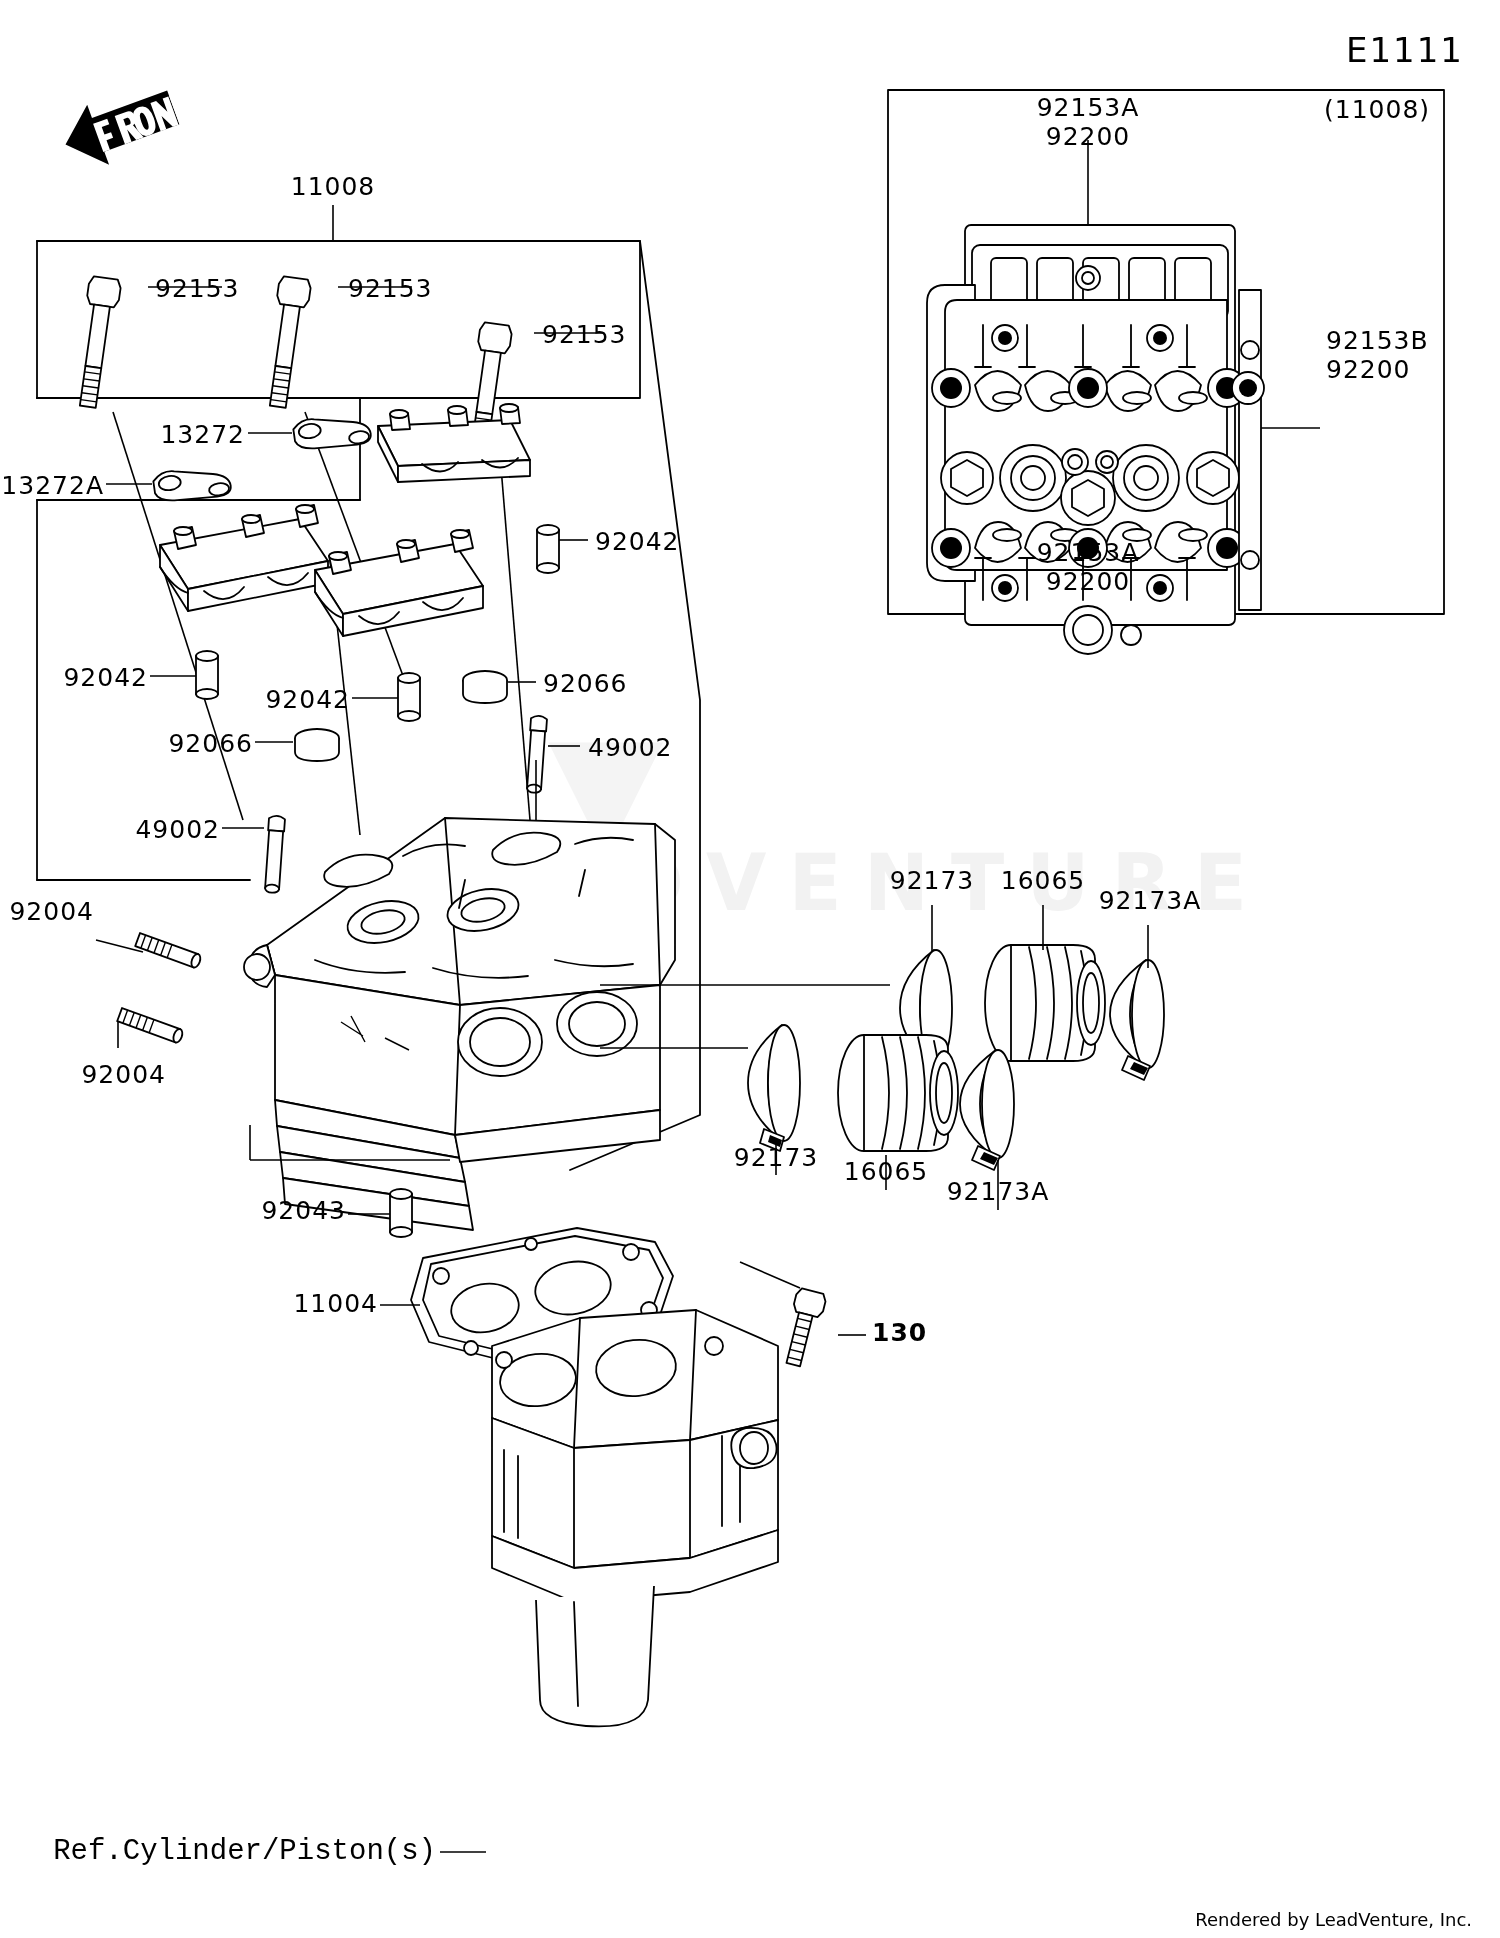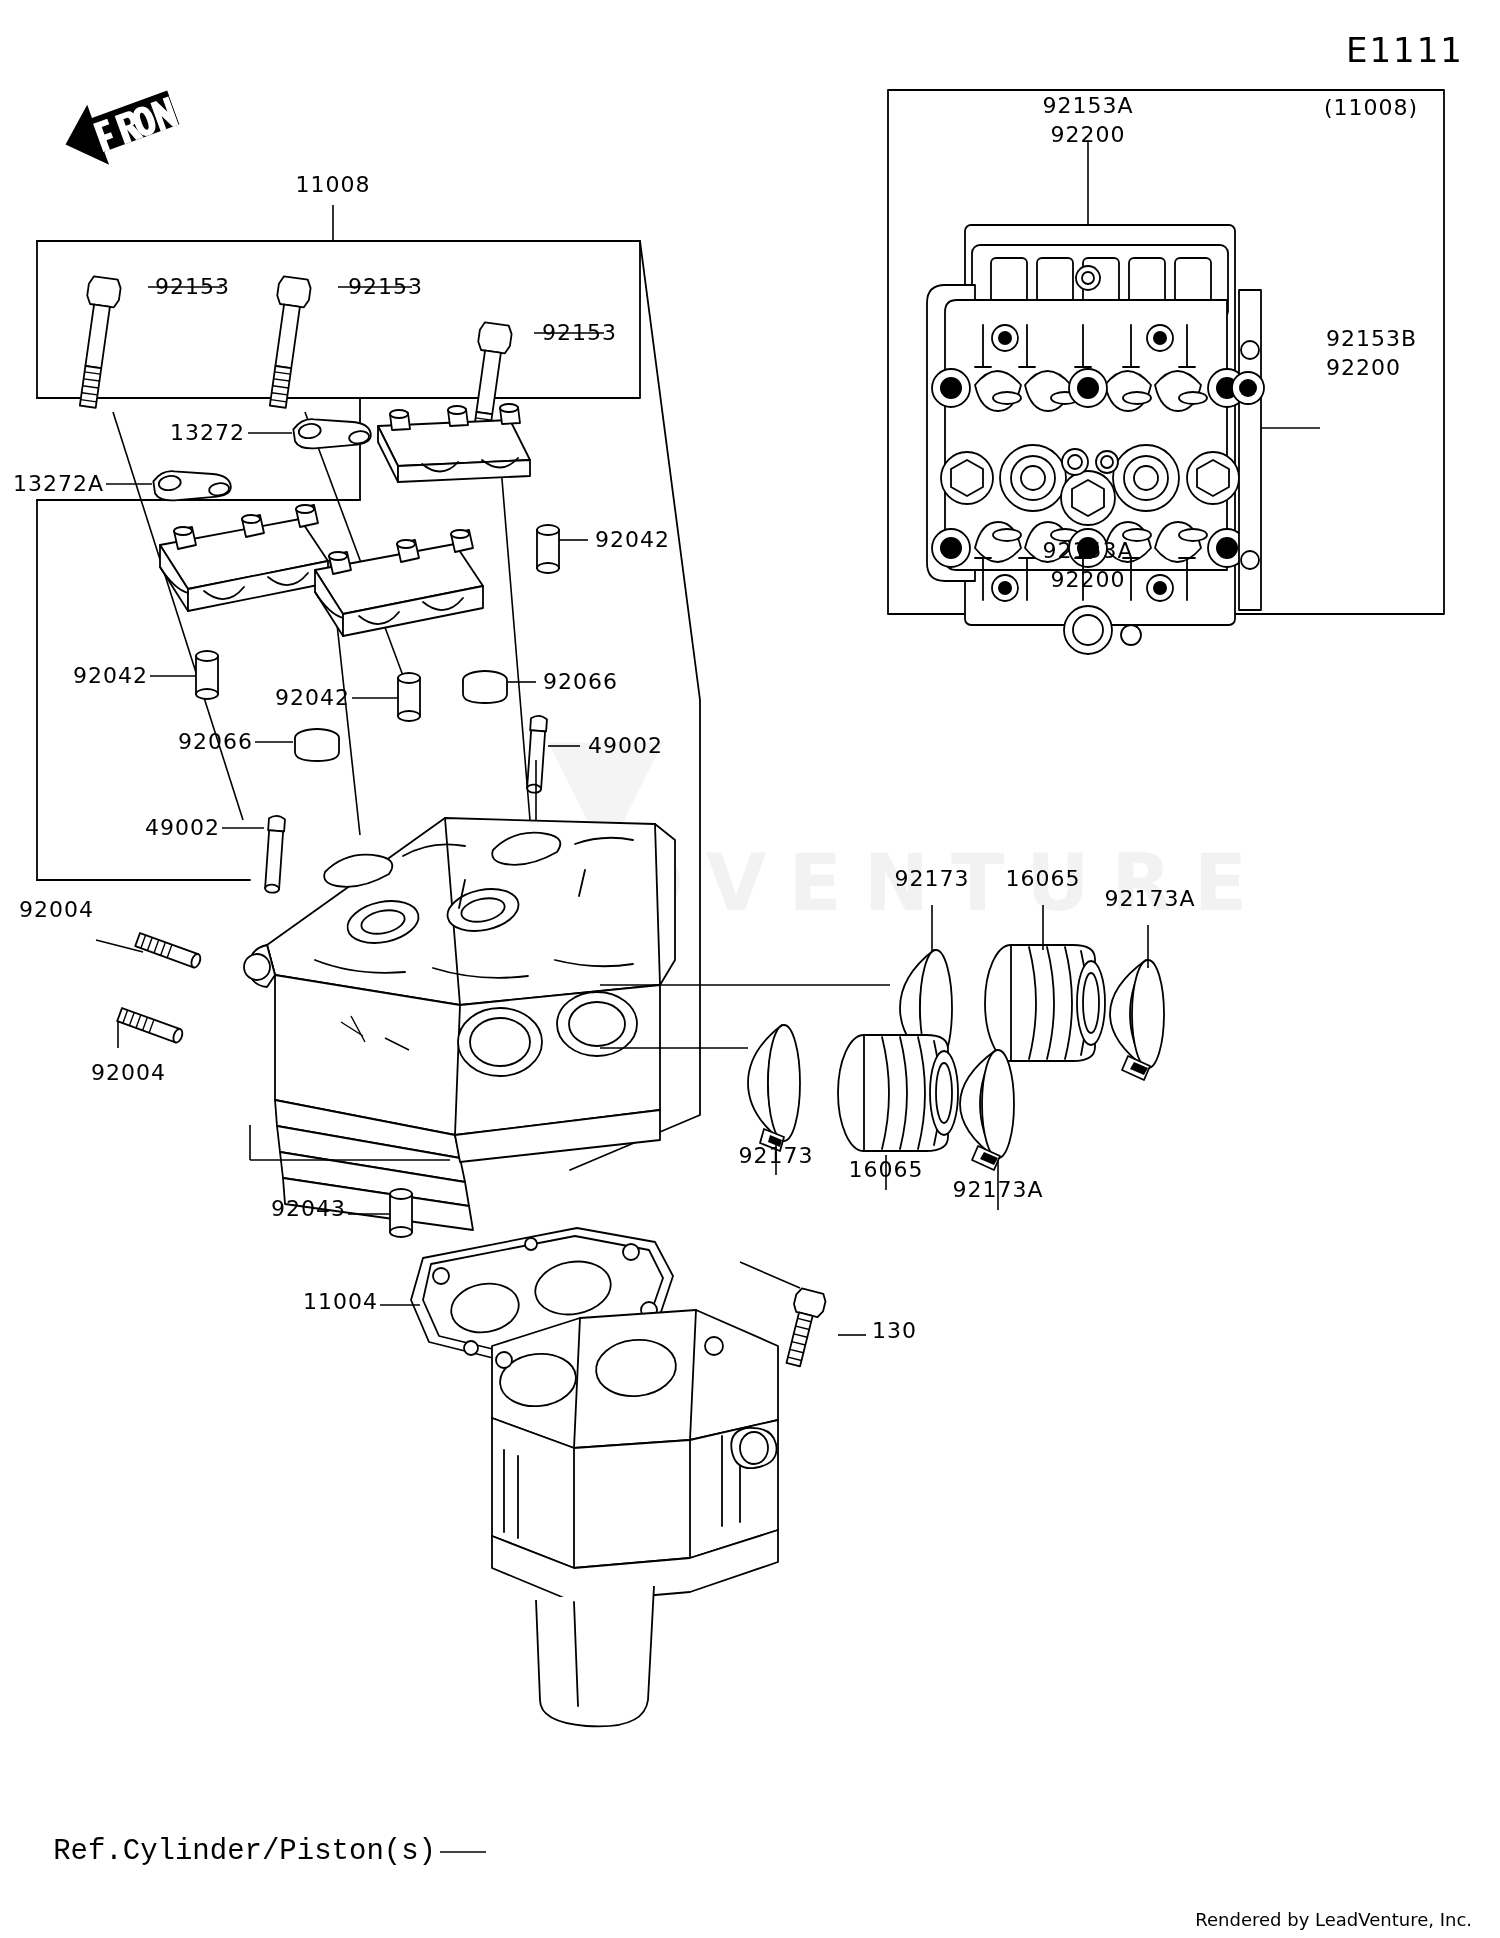--- a/index.html
+++ b/index.html
@@ -1,21 +1,21 @@
 <!DOCTYPE html>
 <html><head>
 <meta charset="utf-8">
 <style>
   html,body{margin:0;padding:0;background:#ffffff;}
   body{width:1500px;height:1938px;position:relative;overflow:hidden;
        font-family:"DejaVu Sans","Liberation Sans",sans-serif;color:#000;}
   .stage{position:absolute;inset:0;}
   svg.diagram{position:absolute;left:0;top:0;width:1500px;height:1938px;}
   .lbl{position:absolute;font-family:"DejaVu Sans","Liberation Sans",sans-serif;
-       font-size:22px;letter-spacing:1px;color:#000;white-space:nowrap;line-height:1.18;}
+       font-size:25px;letter-spacing:1px;color:#000;white-space:nowrap;line-height:1.18;}
   .lbl.mono{font-family:Liberation Mono, monospace;font-size:29px;letter-spacing:0px;}
   .ctr{text-align:center;transform:translateX(-50%);}
   .rgt{text-align:left;transform:translateX(-100%);}
   .sheet-code{position:absolute;right:36px;top:30px;font-size:34px;letter-spacing:2px;}
   .footer{position:absolute;right:28px;bottom:8px;font-size:18px;
           font-family:"DejaVu Sans","Liberation Sans",sans-serif;}
   .front-badge{position:absolute;left:58px;top:78px;width:130px;height:105px;}
   .wm{position:absolute;color:#f0f0f0;font-weight:bold;user-select:none;}
   .wm-text{left:390px;top:838px;font-size:78px;letter-spacing:22px;color:#f2f2f2;}
   .wm-mark{left:548px;top:700px;font-size:150px;color:#f4f4f4;}
@@ -575,18 +575,18 @@
   <div class="lbl ctr" style="left:932px;top:866px;">92173</div>
   <div class="lbl ctr" style="left:1043px;top:866px;">16065</div>
   <div class="lbl ctr" style="left:1150px;top:886px;">92173A</div>
 
   <div class="lbl ctr" style="left:776px;top:1143px;">92173</div>
   <div class="lbl ctr" style="left:886px;top:1157px;">16065</div>
   <div class="lbl ctr" style="left:998px;top:1177px;">92173A</div>
 
   <div class="lbl rgt" style="left:346px;top:1196px;">92043</div>
   <div class="lbl rgt" style="left:378px;top:1289px;">11004</div>
-  <div class="lbl" style="left:872px;top:1318px;">130</div>
+  <div class="lbl" style="left:872px;top:1318px;font-weight:bold;">130</div>
 
   <div class="lbl mono rgt" style="left:436px;top:1835px;">Ref.Cylinder/Piston(s)</div>
 
   <div class="footer">Rendered by LeadVenture, Inc.</div>
 </div>
 
 </body></html>

